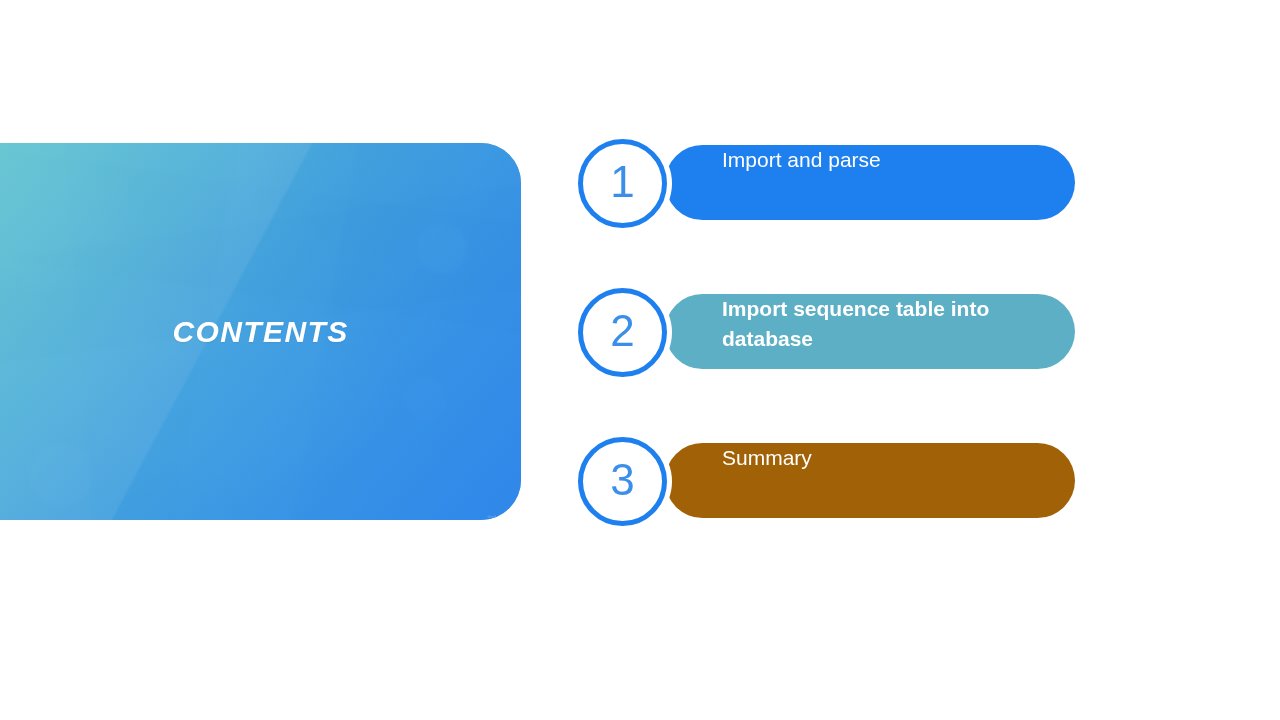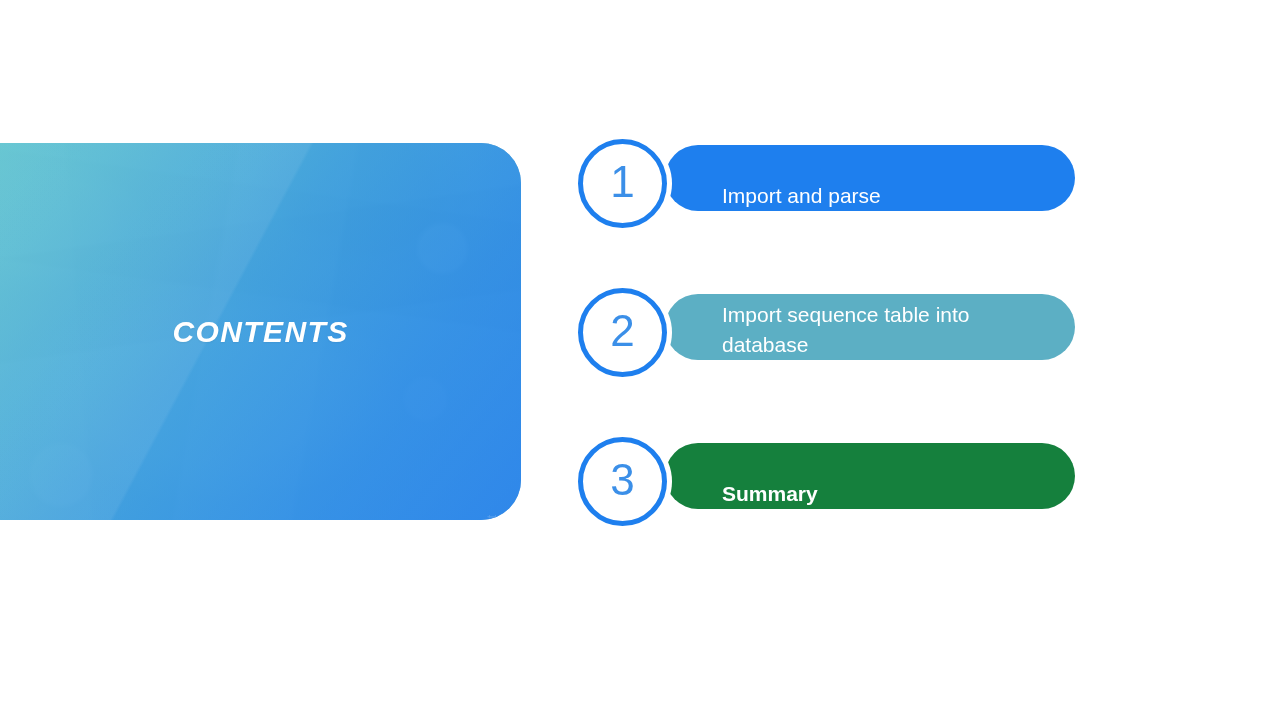--- a/index.html
+++ b/index.html
@@ -123,24 +123,24 @@
     width: 497px;
     margin-bottom: 60px;
   }
   .step:last-child { margin-bottom: 0; }
 
   .step-pill {
     position: absolute;
     left: 87px;
     top: 6px;
     width: 410px;
-    height: 66px;
+    height: 75px;
     border-radius: 39px;
     display: flex;
-    align-items: flex-end;
+    align-items: flex-start;
   }
   .step-label {
     color: #ffffff;
     font-size: 21px;
     line-height: 30px;
     padding-left: 57px;
     padding-right: 24px;
     max-width: 300px;
   }
 
@@ -214,32 +214,32 @@
         <span class="step-label">Import and parse</span>
       </div>
       <div class="step-badge-gap"></div>
       <div class="step-badge">
         <div class="step-badge-ring" id="ring-0" style="border-color: rgb(30, 127, 238);"></div>
         <span class="step-number" id="num-0" style="color: rgb(59, 143, 232);">1</span>
       </div>
     </div>
 
     <div class="step">
-      <div class="step-pill" id="pill-1" style="background: rgb(92, 175, 196);">
+      <div class="step-pill" id="pill-1" style="background: rgb(92, 175, 196); font-weight: bold;">
         <span class="step-label">Import sequence table into database</span>
       </div>
       <div class="step-badge-gap"></div>
       <div class="step-badge">
         <div class="step-badge-ring" id="ring-1" style="border-color: rgb(30, 127, 238);"></div>
         <span class="step-number" id="num-1" style="color: rgb(59, 143, 232);">2</span>
       </div>
     </div>
 
     <div class="step">
-      <div class="step-pill" id="pill-2" style="background: #15803d; font-weight: bold;">
+      <div class="step-pill" id="pill-2" style="background: #a16207;">
         <span class="step-label">Summary</span>
       </div>
       <div class="step-badge-gap"></div>
       <div class="step-badge">
         <div class="step-badge-ring" id="ring-2" style="border-color: rgb(30, 127, 238);"></div>
         <span class="step-number" id="num-2" style="color: rgb(59, 143, 232);">3</span>
       </div>
     </div>
 
   </div>

